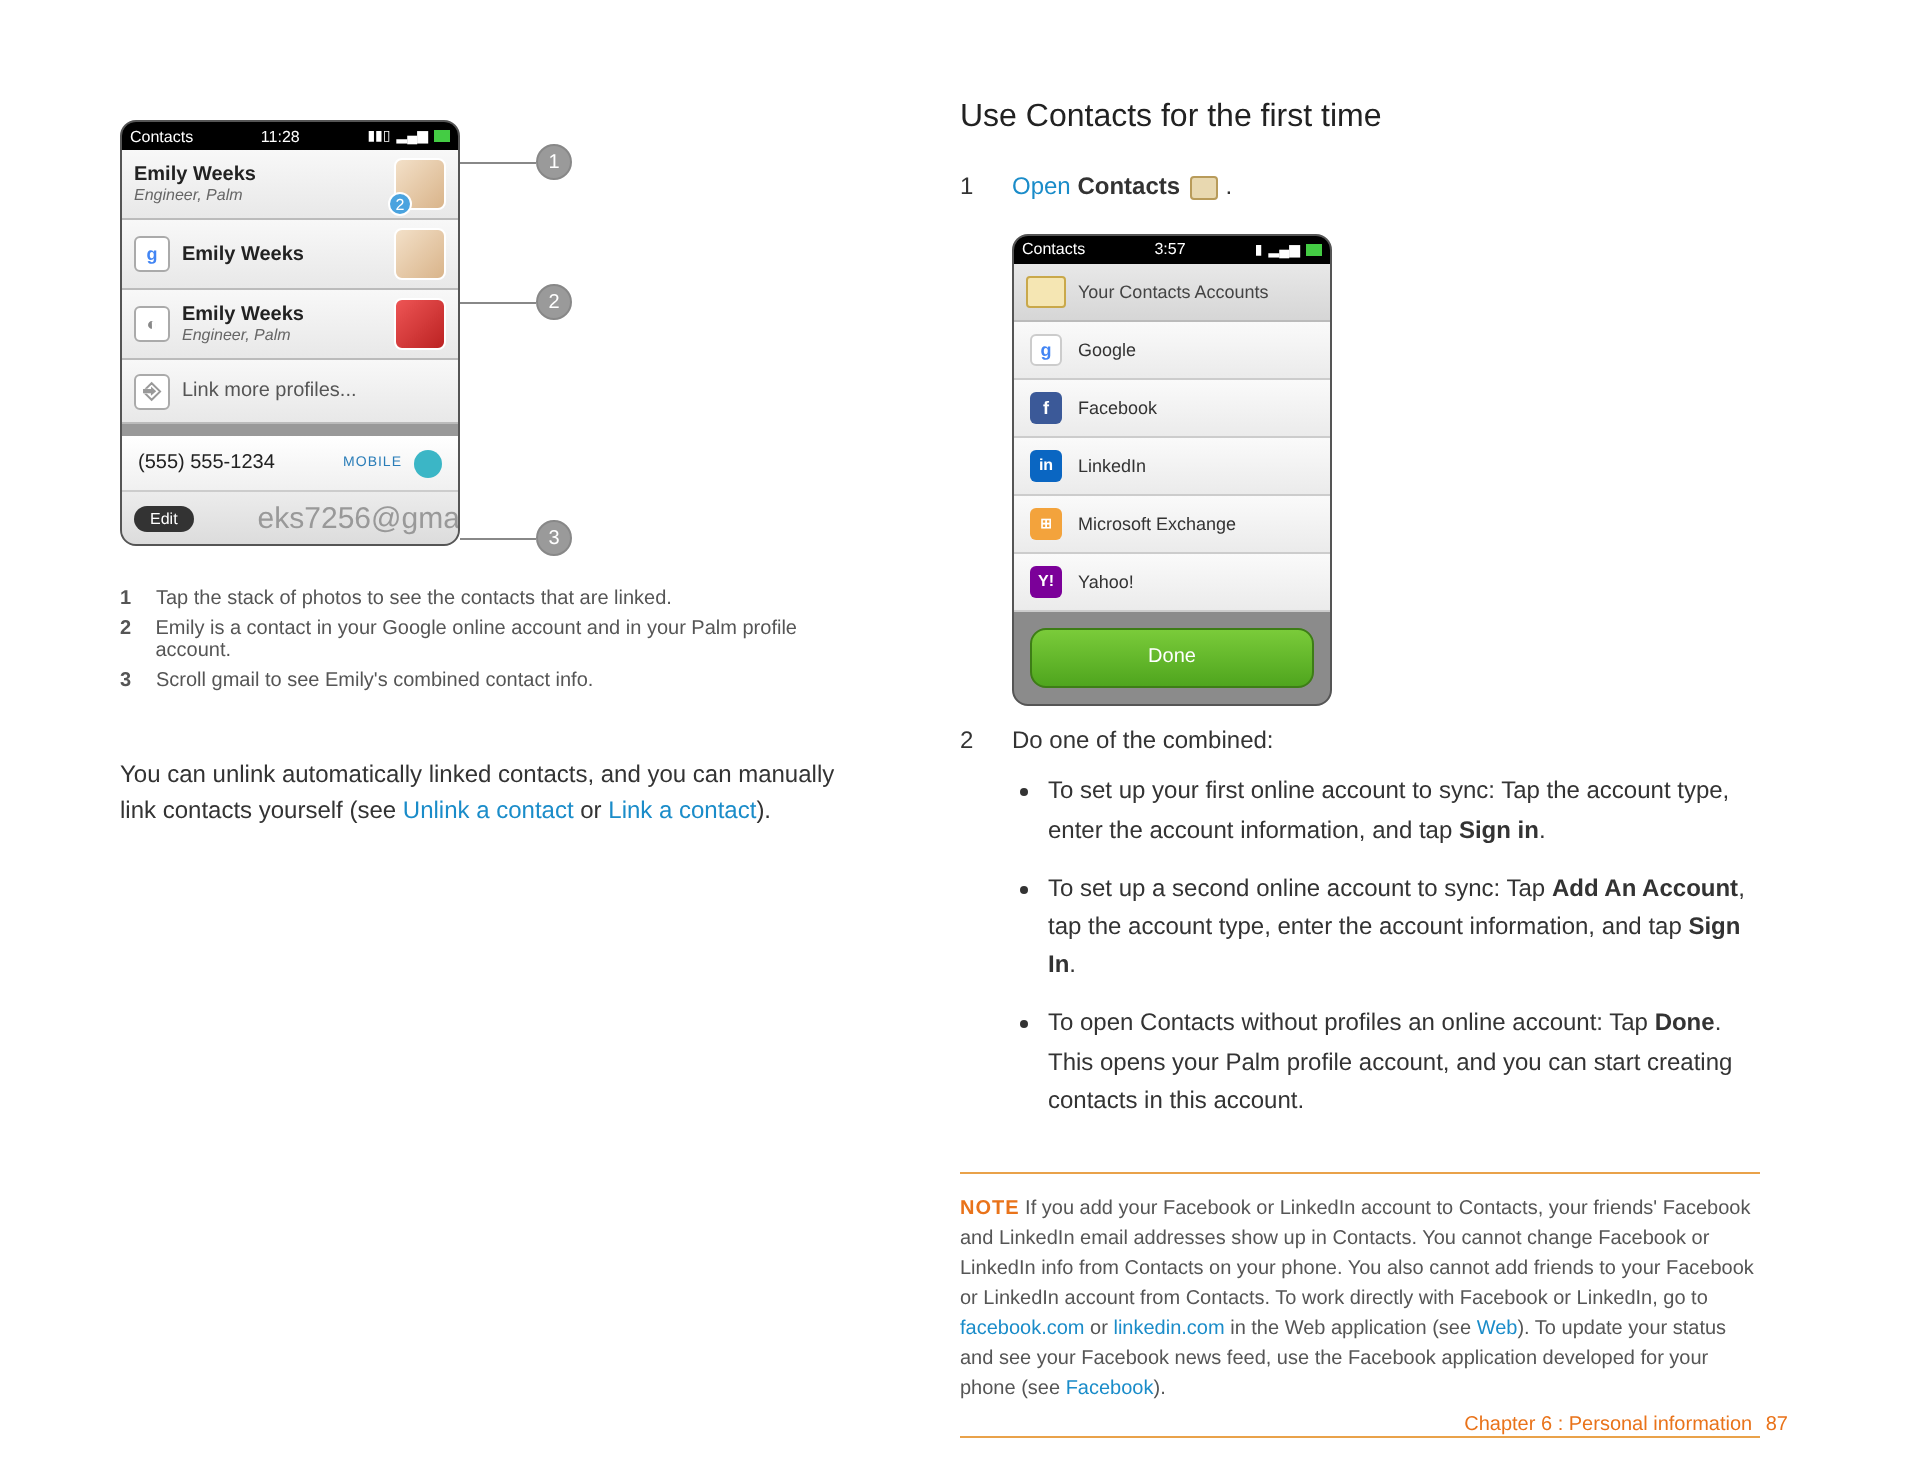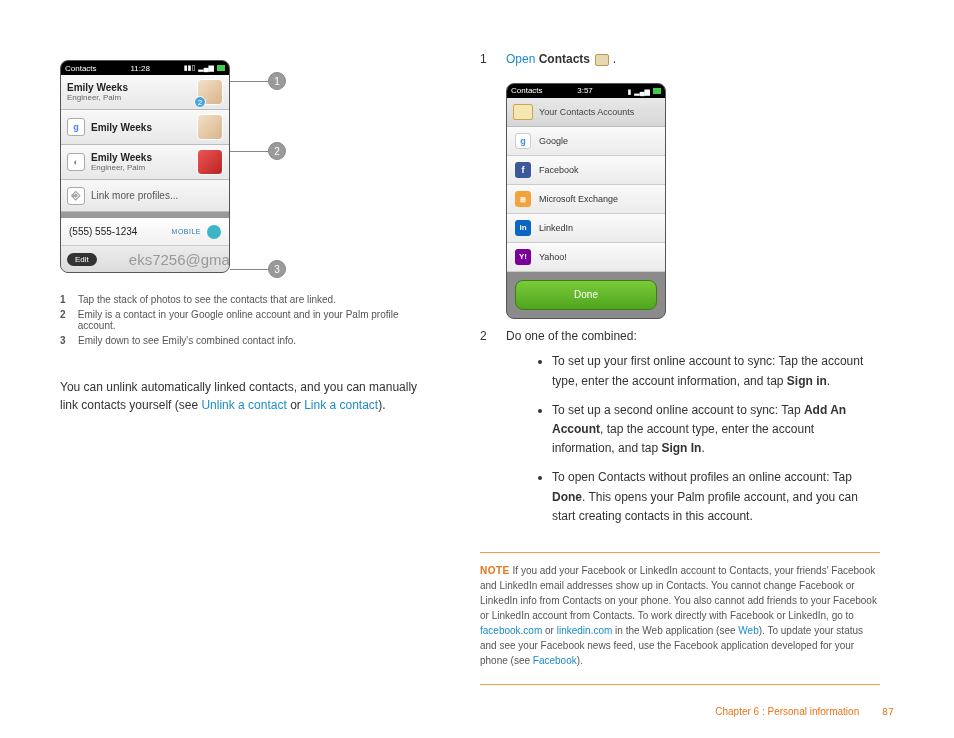--- a/index.html
+++ b/index.html
@@ -60,21 +60,21 @@
     width: 26px; height: 26px; border-radius: 4px; background: linear-gradient(135deg,#f3e0c8,#d9b48a);
     border:1px solid #fff; margin-left:auto; position:relative;
   }
   .avatar.red { background: linear-gradient(135deg,#e55,#b22); }
   .avatar .badge {
     position:absolute; bottom:-4px; left:-4px; width:12px;height:12px;border-radius:50%;
     background:#4aa3df;color:#fff;font-size:8px;display:flex;align-items:center;justify-content:center;border:1px solid #fff;
   }
   .ctext { display:flex;flex-direction:column; }
   .cname { font-weight:bold; font-size:10px; color:#222;}
-  .csub { font-size:8px; color:#666; }
+  .csub { font-size:8px; color:#666;font-style:italic; }
   .phone-num-row {
     background: linear-gradient(#fff,#f0f0f0);
     border-bottom:1px solid #ccc;
     display:flex;align-items:center;padding:0 8px;min-height:28px;
   }
   .phone-num-row .num{font-size:10px;color:#222;}
   .phone-num-row .tag{margin-left:auto;font-size:7px;color:#2a7db8;letter-spacing:0.5px;}
   .phone-num-row .tag.work{color:#2a7db8;}
   .phone-num-row .chat{width:14px;height:14px;border-radius:50%;background:#3bb6c6;margin-left:6px;}
   .email-row{
@@ -129,30 +129,30 @@
   .steps{font-size:12px;color:#333;line-height:1.6;}
   .step{display:flex;gap:14px;margin-bottom:14px;}
   .stepnum{width:12px;color:#333;}
   .stepbody{flex:1;}
   .open-link{color:#1a8cc9;}
   .bold{font-weight:bold;}
   .tinyicon{display:inline-block;width:14px;height:12px;background:#e8d8b0;border:1px solid #b89b5a;border-radius:2px;vertical-align:middle;margin-left:2px;}
 
   .step-phone-wrap{margin:8px 0 8px 26px;}
   .bullets{list-style:disc;padding-left:18px;margin-top:6px;}
-  .bullets li{margin-bottom:10px;margin-left:28px;}
+  .bullets li{margin-bottom:10px;}
 
   .note-divider{border:none;border-top:1px solid #e9a24a;margin:16px 0 10px;}
   .note-box{font-size:10px;line-height:1.5;color:#555;}
   .note-label{color:#e9731a;font-weight:bold;letter-spacing:0.5px;}
 
   .footer{
     position:absolute;bottom:20px;right:60px;font-size:10px;color:#e9731a;
   }
-  .footer .pn{margin-left:20px;font-family:Liberation Mono, monospace;}
+  .footer .pn{margin-left:4px;}
 </style>
 </head>
 <body>
 
 <div class="columns">
 
   <div class="left-col">
     <div class="left-mock-wrap">
       <div class="phone">
         <div class="statusbar">
@@ -212,30 +212,31 @@
       <div class="row">
           <span class="n">1</span>
           <span>Tap the stack of photos to see the contacts that are linked.</span>
         </div>
       <div class="row">
           <span class="n">2</span>
           <span>Emily is a contact in your Google online account and in your Palm profile account.</span>
         </div>
       <div class="row">
           <span class="n">3</span>
-          <span>Emily down to see Emily's combined contact info.</span>
+          <span>Scroll gmail to see Emily's combined contact info.</span>
         </div>
     </div>
 
     <p class="para">
       <span>You can unlink automatically linked contacts, and you can manually link contacts yourself (see </span><span class="link">Unlink a contact</span><span> or </span><span class="link">Link a contact</span><span>).</span>
     </p>
   </div>
 
   <div class="right-col">
+    <h2 class="section-title">Use Contacts for the first time</h2>
 
     <div class="steps">
       <div class="step">
         <div class="stepnum">1</div>
         <div class="stepbody">
           <span class="open-link">Open</span>
           <span class="bold">Contacts</span>
           <span class="tinyicon"></span><span> .</span>
         </div>
       </div>
@@ -257,26 +258,26 @@
           </div>
           <div class="acct-row">
               <div class="acct-icon gicon">g</div>
               <span>Google</span>
             </div>
           <div class="acct-row">
               <div class="acct-icon ficon">f</div>
               <span>Facebook</span>
             </div>
           <div class="acct-row">
+              <div class="acct-icon liicon">in</div>
+              <span>LinkedIn</span>
+            </div>
+          <div class="acct-row">
               <div class="acct-icon micon">⊞</div>
               <span>Microsoft Exchange</span>
-            </div>
-          <div class="acct-row">
-              <div class="acct-icon liicon">in</div>
-              <span>LinkedIn</span>
             </div>
           <div class="acct-row">
               <div class="acct-icon yicon">Y!</div>
               <span>Yahoo!</span>
             </div>
           <div class="done-btn">Done</div>
         </div>
       </div>
 
       <div class="step">

